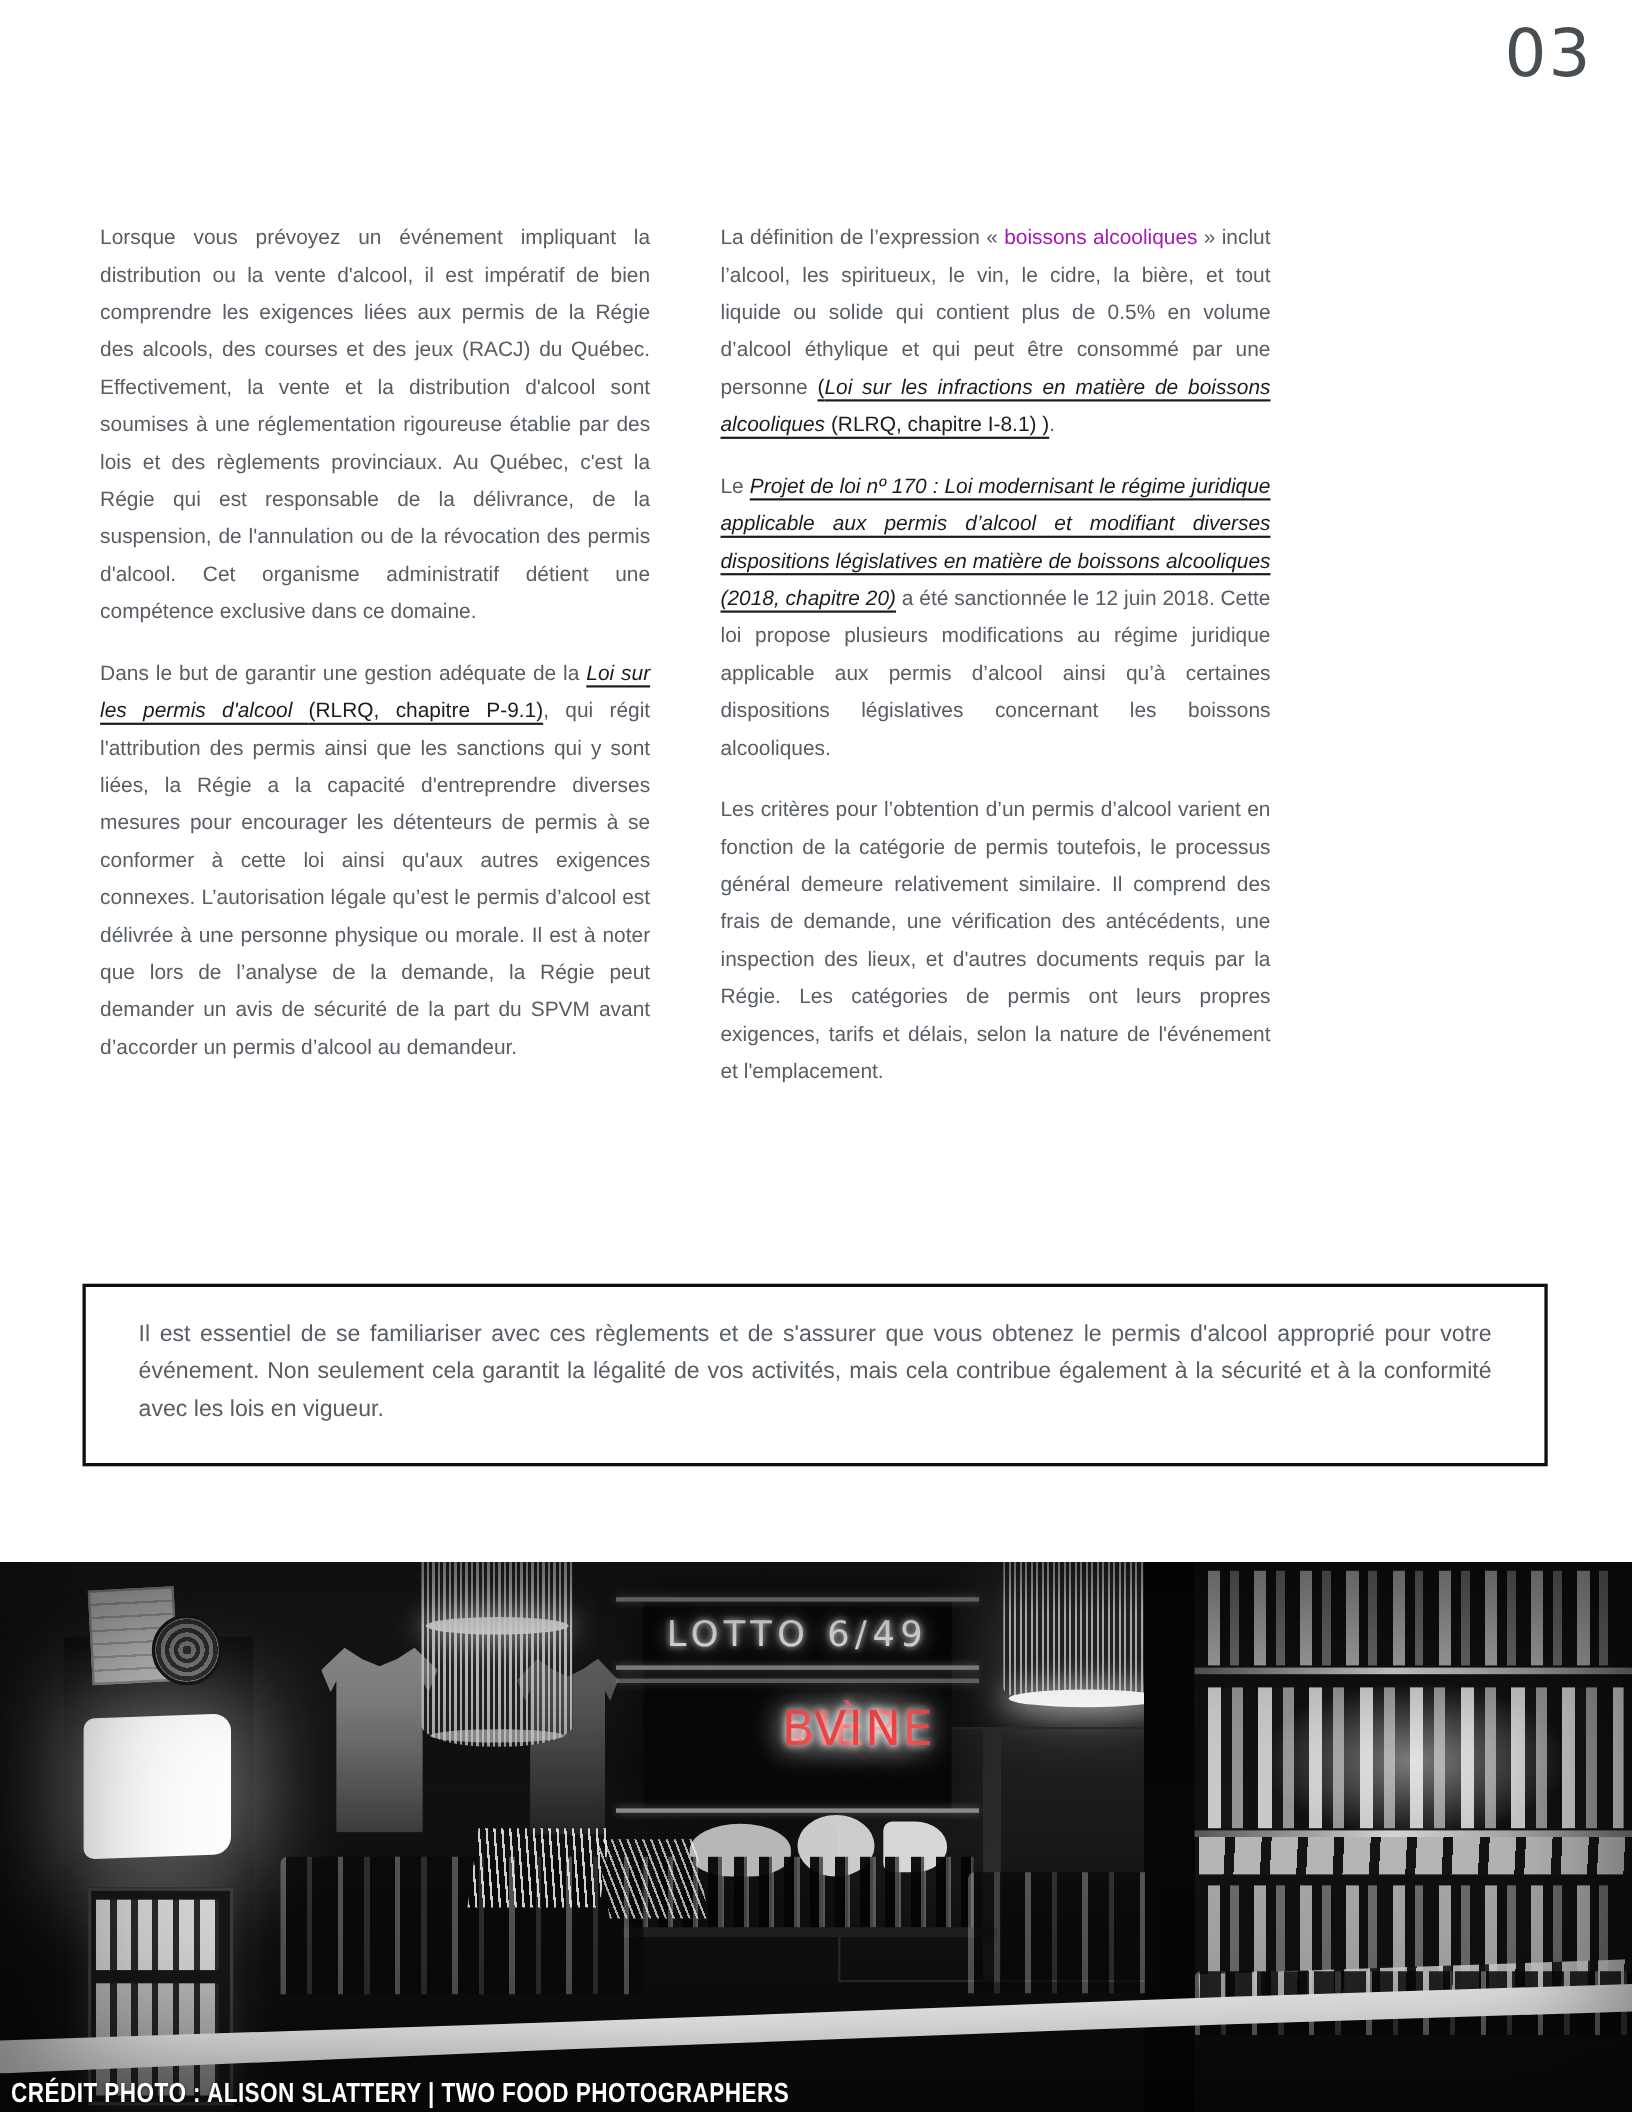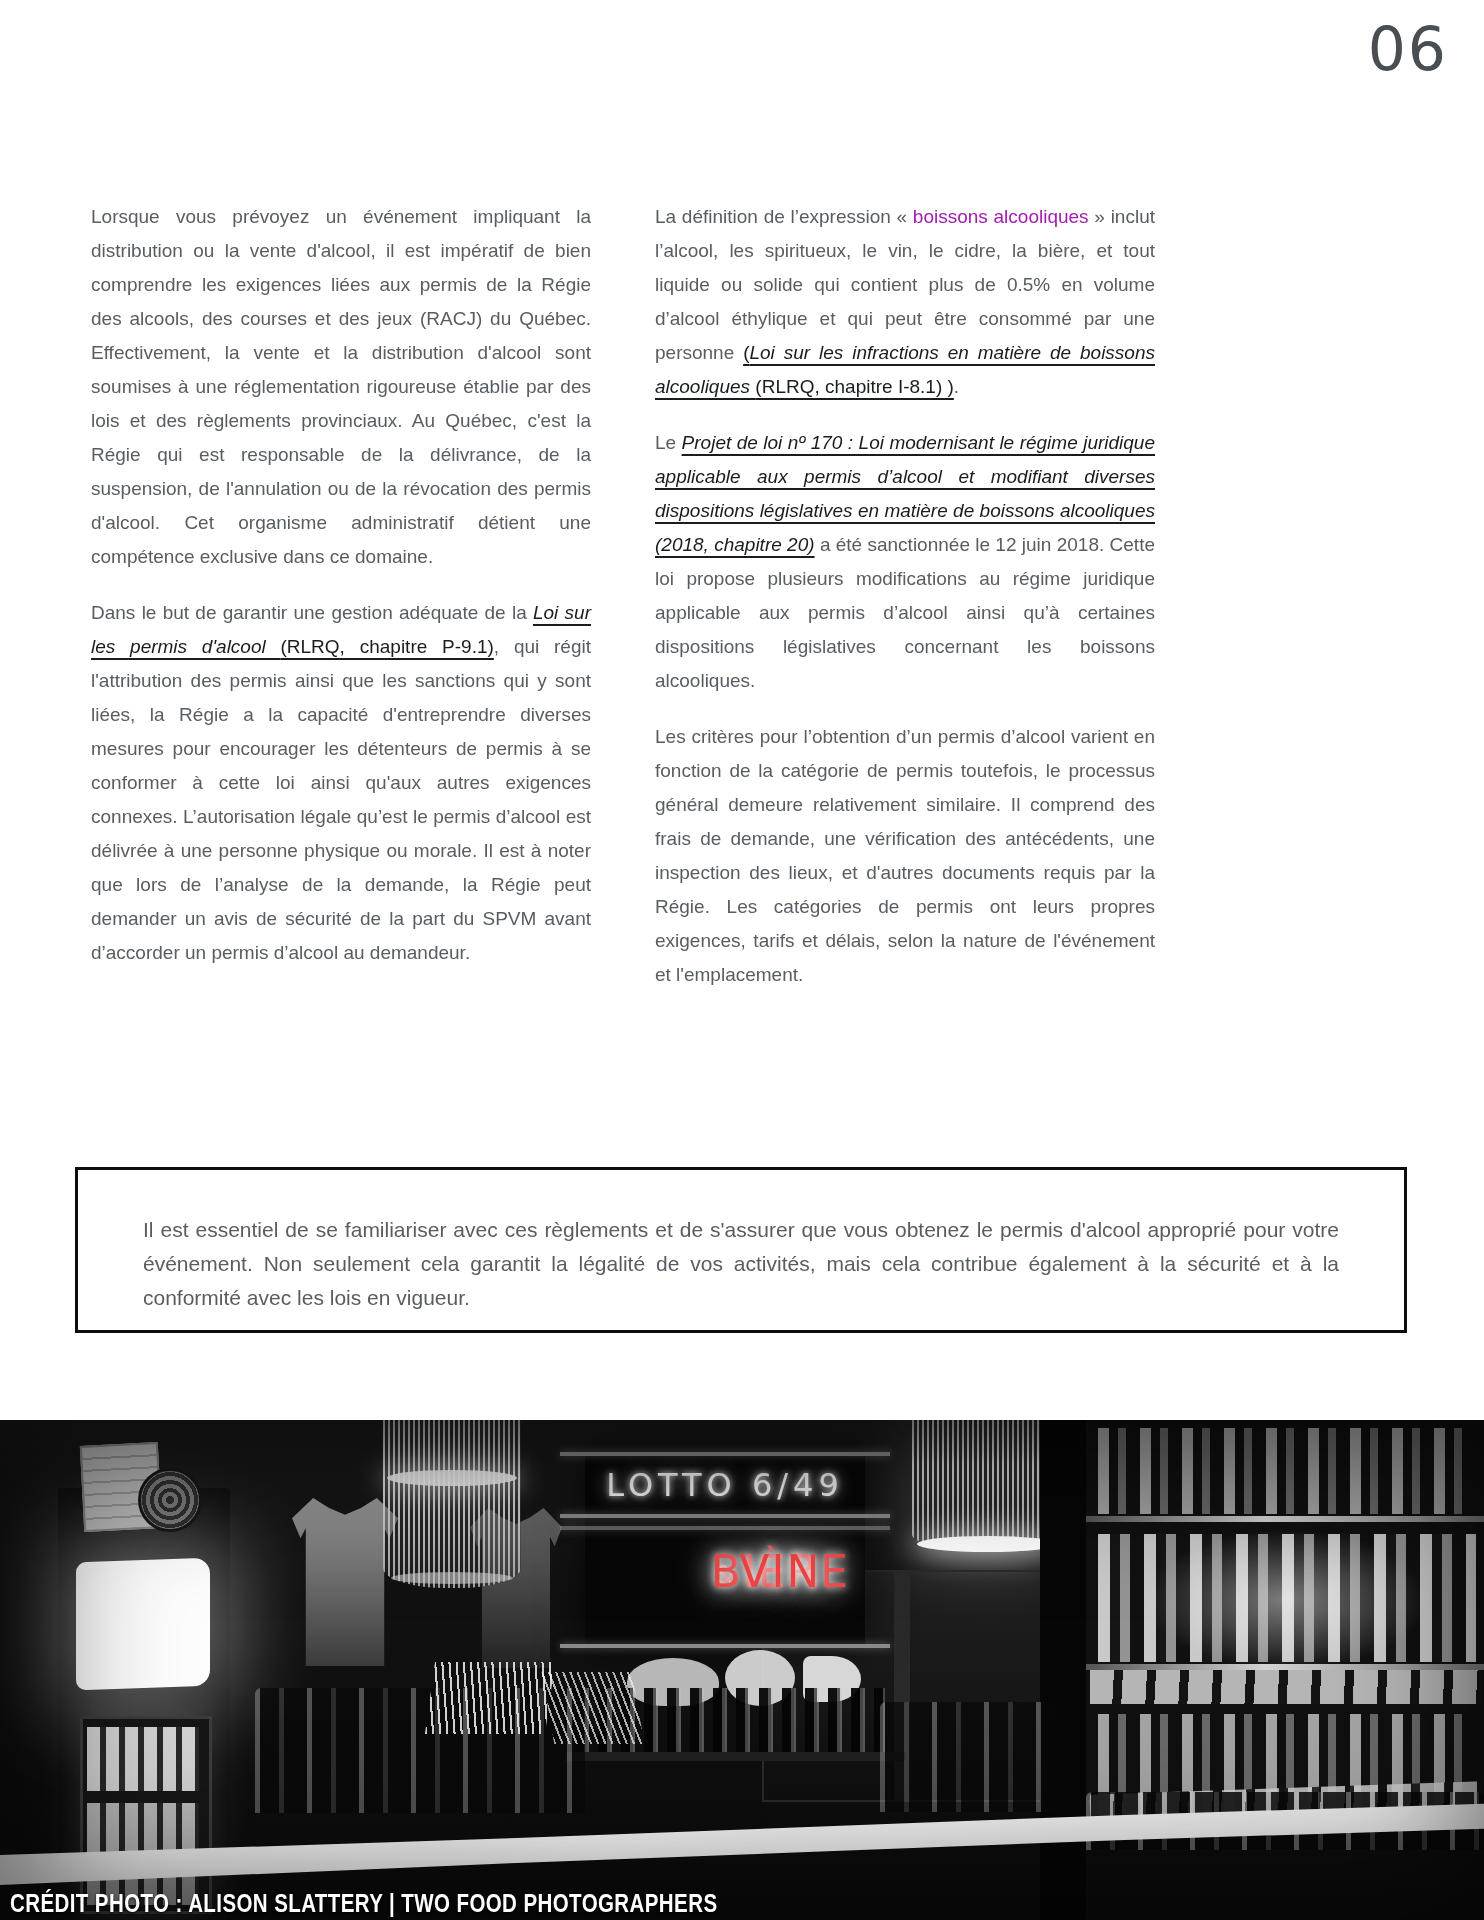--- a/index.html
+++ b/index.html
@@ -19,21 +19,21 @@
   .col{width:516px;font-size:19px;line-height:34px;color:#575d62;text-align:justify;}
   .col p{margin:0 0 22px 16px;}
   .seg-n{}
   .seg-b{font-weight:400;color:#a21caf;}
   .seg-iu,.seg-u{color:#1a1d1f;text-decoration:underline;text-decoration-thickness:2px;text-underline-offset:5px;}
   .seg-iu{font-style:italic;}
 
   
   .callout{position:absolute;left:75px;top:1167px;width:1332px;height:166px;box-sizing:border-box;
     border:3px solid #0c0d0e;padding:26px 48px 0 48px;}
-  .callout p{margin:17px;font-size:21px;line-height:34px;color:#575d62;text-align:justify;}
+  .callout p{margin:0;font-size:21px;line-height:34px;color:#575d62;text-align:justify;}
 
   
   .photo{position:absolute;left:0;top:1420px;width:1484px;height:500px;overflow:hidden;
     background:linear-gradient(180deg,#1b1b1b 0%,#111 35%,#0c0c0c 100%);padding-left:36px;}
   .photo *{position:absolute;}
 
   .fridge{left:58px;top:68px;width:172px;height:432px;background:#0b0b0b;border-radius:4px;}
   .fridge-sign{left:18px;top:72px;width:134px;height:128px;background:#fdfdfd;
     border-radius:10px 16px 16px 10px;box-shadow:0 0 80px 30px rgba(255,255,255,.35);transform:skewY(-2deg);}
   .fridge-door{left:22px;top:228px;width:126px;height:192px;background:#161616;border:3px solid #3c3c3c;
@@ -125,21 +125,21 @@
 
   .credit{left:10px;bottom:2px;font-size:25px;font-weight:700;color:#ffffff;letter-spacing:.5px;
     transform:scaleX(.82);transform-origin:left bottom;white-space:nowrap;
     text-shadow:0 1px 3px rgba(0,0,0,.8);}
 </style>
 </head>
 <body>
 
 <div class="page">
 
-  <div class="page-number">06</div>
+  <div class="page-number">03</div>
 
 
   <div class="columns">
     <div class="col">
       <p><span class="seg-n">Lorsque vous prévoyez un événement impliquant la distribution ou la vente d'alcool, il est impératif de bien comprendre les exigences liées aux permis de la Régie des alcools, des courses et des jeux (RACJ) du Québec. Effectivement, la vente et la distribution d'alcool sont soumises à une réglementation rigoureuse établie par des lois et des règlements provinciaux. Au Québec, c'est la Régie qui est responsable de la délivrance, de la suspension, de l'annulation ou de la révocation des permis d'alcool. Cet organisme administratif détient une compétence exclusive dans ce domaine.</span></p>
       <p><span class="seg-n">Dans le but de garantir une gestion adéquate de la </span><span class="seg-iu">Loi sur les permis d'alcool </span><span class="seg-u">(RLRQ, chapitre P-9.1)</span><span class="seg-n">, qui régit l'attribution des permis ainsi que les sanctions qui y sont liées, la Régie a la capacité d'entreprendre diverses mesures pour encourager les détenteurs de permis à se conformer à cette loi ainsi qu'aux autres exigences connexes. L’autorisation légale qu’est le permis d’alcool est délivrée à une personne physique ou morale. Il est à noter que lors de l’analyse de la demande, la Régie peut demander un avis de sécurité de la part du SPVM avant d’accorder un permis d’alcool au demandeur.</span></p>
     </div>
     <div class="col">
       <p><span class="seg-n">La définition de l’expression « </span><span class="seg-b">boissons alcooliques</span><span class="seg-n"> » inclut l’alcool, les spiritueux, le vin, le cidre, la bière, et tout liquide ou solide qui contient plus de 0.5% en volume d’alcool éthylique et qui peut être consommé par une personne </span><span class="seg-u">(</span><span class="seg-iu">Loi sur les infractions en matière de boissons alcooliques </span><span class="seg-u">(RLRQ, chapitre I-8.1) )</span><span class="seg-n">.</span></p>
       <p><span class="seg-n">Le </span><span class="seg-iu">Projet de loi  nº 170 : Loi modernisant le régime juridique applicable aux permis d’alcool et modifiant diverses dispositions législatives en matière de boissons alcooliques (2018, chapitre 20)</span><span class="seg-n"> a été sanctionnée le 12 juin 2018. Cette loi propose plusieurs modifications au régime juridique applicable aux permis d’alcool ainsi qu’à certaines dispositions législatives concernant les boissons alcooliques.</span></p>

